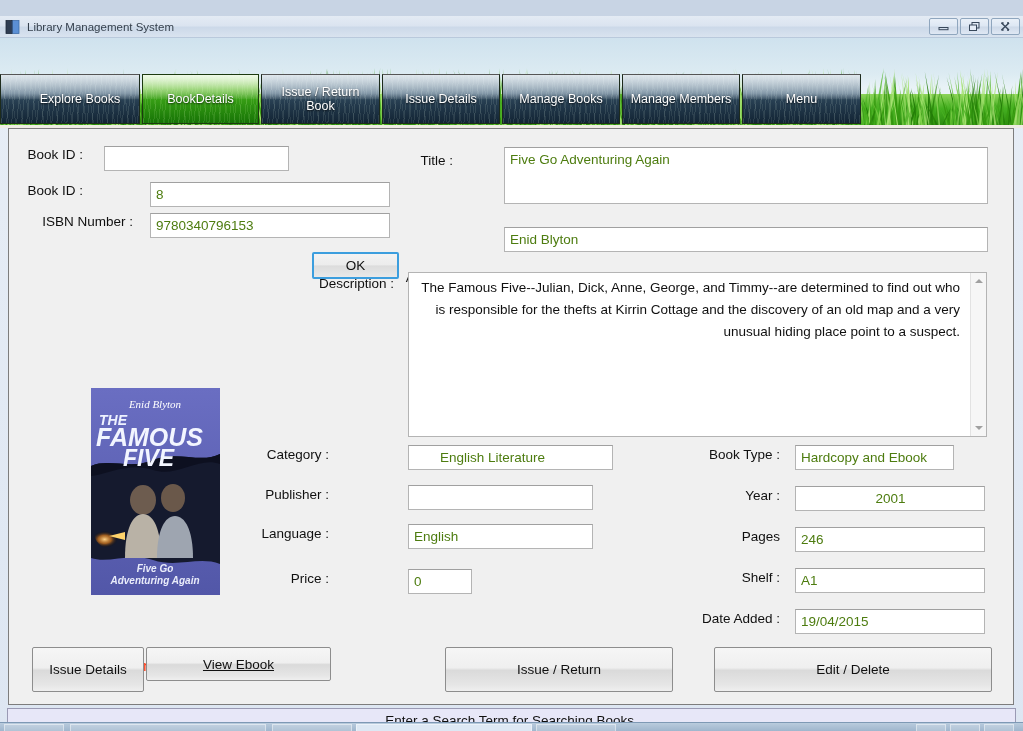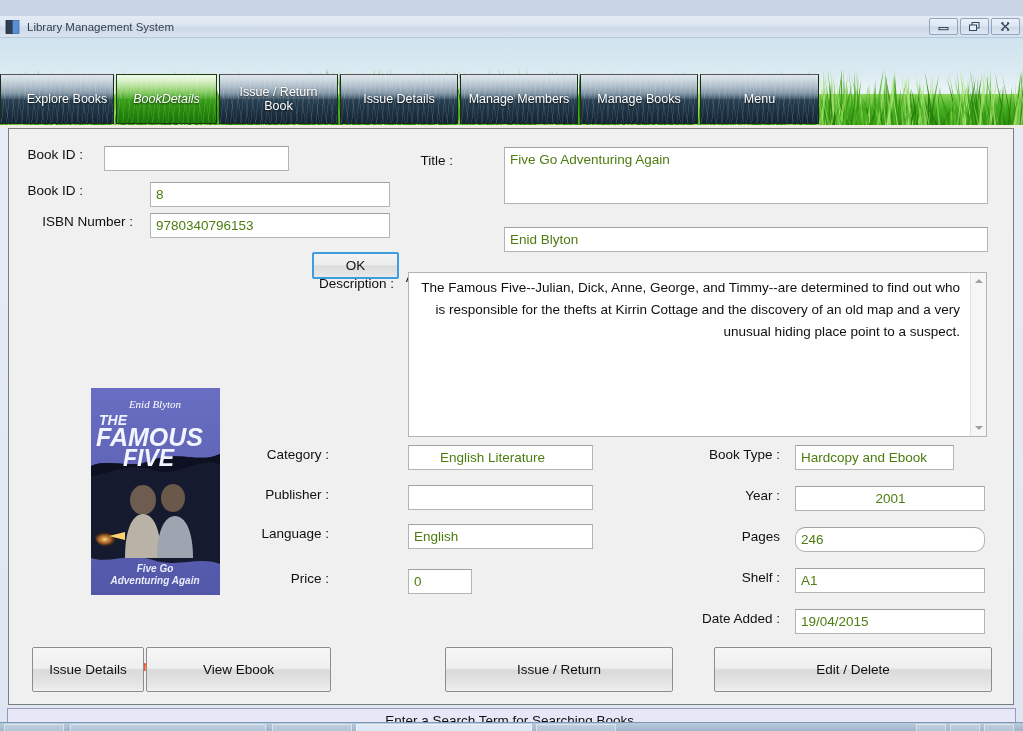--- a/index.html
+++ b/index.html
@@ -1694,43 +1694,43 @@
           <path d="M11.0,66 Q15.4,41.4 20.9,21.3 Q16.5,43.6 12.1,66 Z" fill="#a6e272" opacity="0.77"></path>
           <path d="M73.2,66 Q69.4,41.7 64.7,21.9 Q71.0,43.9 74.8,66 Z" fill="#a6e272" opacity="0.63"></path>
           <path d="M327.9,66 Q328.7,52.1 329.7,40.7 Q331.1,53.4 330.2,66 Z" fill="#7fd04a" opacity="0.76"></path>
           <path d="M503.7,66 Q504.1,38.1 504.5,15.2 Q506.6,40.6 506.3,66 Z" fill="#a6e272" opacity="0.65"></path>
         </g>
     </svg>
     <div id="banner-bottomline"></div>
   </div>
 
   <div id="tab-strip">
-      <div class="tab inactive" style="width: 114px; padding-left: 24px;">
+      <div class="tab inactive" style="width: 140px; padding-left: 24px;">
         <div class="tab-fade"></div>
         <span class="tab-label">Explore Books</span>
       </div>
-      <div class="tab active" style="width: 101px; font-style: italic;">
+      <div class="tab active" style="width: 117px;">
         <div class="tab-fade"></div>
         <span class="tab-label">BookDetails</span>
       </div>
       <div class="tab inactive" style="width: 119px;">
         <div class="tab-fade"></div>
         <span class="tab-label">Issue / Return<br>Book</span>
       </div>
       <div class="tab inactive" style="width: 118px;">
         <div class="tab-fade"></div>
         <span class="tab-label">Issue Details</span>
       </div>
       <div class="tab inactive" style="width: 118px;">
         <div class="tab-fade"></div>
-        <span class="tab-label">Manage Members</span>
+        <span class="tab-label">Manage Books</span>
       </div>
       <div class="tab inactive" style="width: 118px;">
         <div class="tab-fade"></div>
-        <span class="tab-label">Manage Books</span>
+        <span class="tab-label">Manage Members</span>
       </div>
       <div class="tab inactive" style="width: 119px;">
         <div class="tab-fade"></div>
         <span class="tab-label">Menu</span>
       </div>
     </div>
 
   <div id="main-panel">
 
     <div class="fld-label" style="left:12px; top:18px; width:62px;">Book ID :</div>
@@ -1795,48 +1795,48 @@
         <text x="32" y="78" fill="#f2f5ff" font-family="Liberation Sans, sans-serif" font-size="23" font-weight="bold" font-style="italic">FIVE</text>
 
         <text x="64" y="184" fill="#e9ecfa" font-family="Liberation Sans, sans-serif" font-size="10" font-weight="bold" font-style="italic" text-anchor="middle">Five Go</text>
         <text x="64" y="196" fill="#e9ecfa" font-family="Liberation Sans, sans-serif" font-size="10" font-weight="bold" font-style="italic" text-anchor="middle">Adventuring Again</text>
       </svg>
     </div>
 
     <div id="not-available">This Book is not Available</div>
 
     <div class="fld-label" style="left:236px; top:318px; width:84px;">Category :</div>
-    <div class="tb" style="left:399px; top:316px; width:185px; height:25px;padding-left:31px;">English Literature</div>
+    <div class="tb" style="left:399px; top:316px; width:205px; height:25px;padding-left:31px;">English Literature</div>
 
     <div class="fld-label" style="left:236px; top:358px; width:84px;">Publisher :</div>
     <div class="tb" style="left:399px; top:356px; width:185px; height:25px;"></div>
 
     <div class="fld-label" style="left:236px; top:397px; width:84px;">Language :</div>
     <div class="tb" style="left:399px; top:395px; width:185px; height:25px;">English</div>
 
     <div class="fld-label" style="left:236px; top:442px; width:84px;">Price :</div>
     <div class="tb" style="left:399px; top:440px; width:64px; height:25px;">0</div>
 
     <div class="fld-label" style="left:667px; top:318px; width:104px;">Book Type :</div>
     <div class="tb" style="left:786px; top:316px; width:159px; height:25px;">Hardcopy and Ebook</div>
 
     <div class="fld-label" style="left:667px; top:359px; width:104px;">Year :</div>
     <div class="tb" style="left:786px; top:357px; width:190px; height:25px;text-align:center;">2001</div>
 
     <div class="fld-label" style="left:667px; top:400px; width:104px;">Pages</div>
-    <div class="tb" style="left:786px; top:398px; width:190px; height:25px;border-radius:10px;">246</div>
+    <div class="tb" style="left:786px; top:398px; width:190px; height:25px;">246</div>
 
     <div class="fld-label" style="left:667px; top:441px; width:104px;">Shelf :</div>
     <div class="tb" style="left:786px; top:439px; width:190px; height:25px;">A1</div>
 
     <div class="fld-label" style="left:667px; top:482px; width:104px;">Date Added :</div>
     <div class="tb" style="left:786px; top:480px; width:190px; height:25px;">19/04/2015</div>
 
     <div class="btn3d" style="left:23px; top:518px; width:112px; height:45px;">Issue Details</div>
-    <div class="btn3d" style="left:137px; top:518px; width:185px; height:45px;">View Ebook</div>
+    <div class="btn3d" style="left:137px; top:518px; width:185px; height:34px;text-decoration:underline;">View Ebook</div>
     <div class="btn3d" style="left:436px; top:518px; width:228px; height:45px;">Issue / Return</div>
     <div class="btn3d" style="left:705px; top:518px; width:278px; height:45px;">Edit / Delete</div>
   </div>
 
   <div id="status-bar">Enter a Search Term for Searching Books.</div>
 </div>
 
 <div id="os-taskbar">
   <div class="tb-item" style="left:4px; width:60px;"></div>
   <div class="tb-item" style="left:70px; width:196px;"></div>

